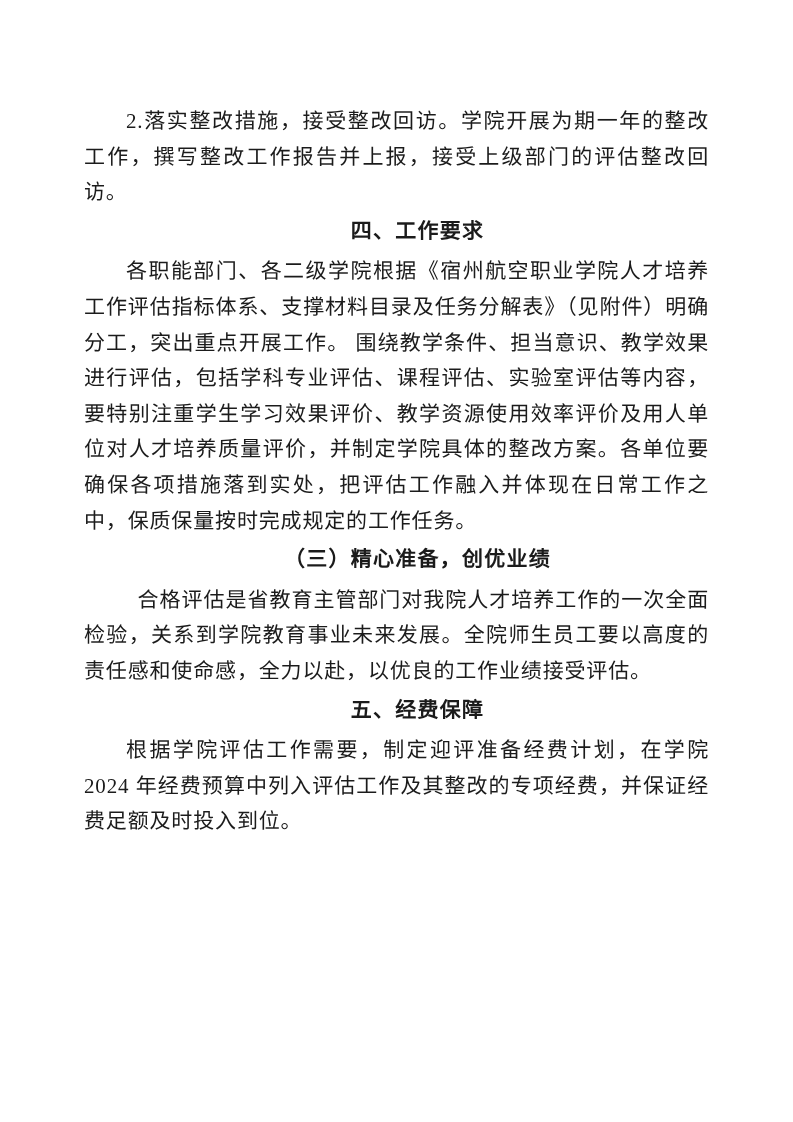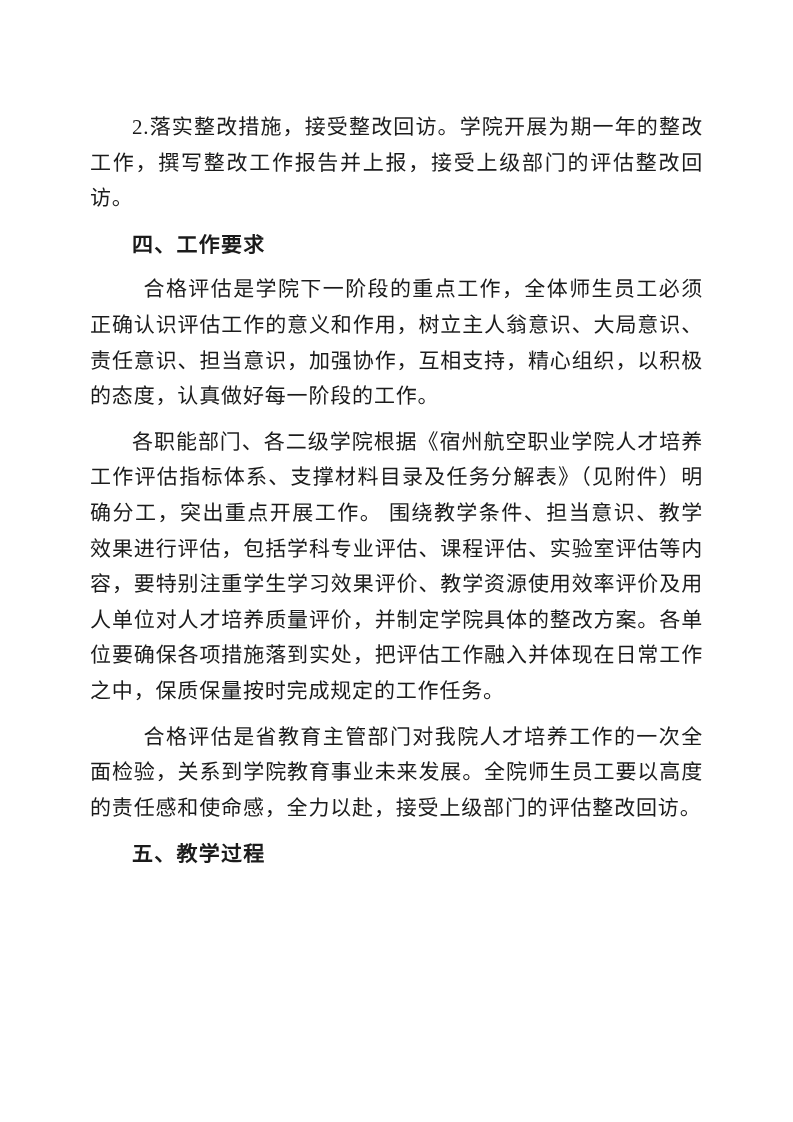--- a/index.html
+++ b/index.html
@@ -23,39 +23,39 @@
     width: 633px;
     font-size: 21px;
     line-height: 35.6px;
     letter-spacing: 0.04em;
     text-align: justify;
     text-justify: inter-ideograph;
   }
   .content p,
   .content h3,
   .content h4 {
-    margin: 10px;
+    margin: 4px;
     padding: 0;
     font-size: 21px;
     line-height: 35.6px;
   }
   .para {
     text-indent: 2em;
     font-weight: normal;
   }
   .para-deep {
     text-indent: 2.55em;
     font-weight: normal;
   }
   .heading-1,
   .heading-2 {
-    font-family: Liberation Sans, sans-serif;
+    font-family: Liberation Mono, monospace;
     font-weight: 700;
     text-indent: 2em;
-    text-align: left;
+    text-align: center;
     letter-spacing: 0.06em;
   }
   .footer {
     position: absolute;
     left: 0;
     right: 0;
     top: 1062px;
     text-align: center;
     font-size: 14px;
     line-height: 20px;
@@ -63,19 +63,20 @@
     font-family: "Liberation Serif", "DejaVu Serif", serif;
   }
 </style>
 </head>
 <body>
 
 <div class="page">
   <div class="content">
     <p class="para">2.落实整改措施，接受整改回访。学院开展为期一年的整改工作，撰写整改工作报告并上报，接受上级部门的评估整改回访。</p>
     <h3 class="heading-1">四、工作要求</h3>
-    <p class="para-deep">合格评估是学院下一阶段的重点工作，全体师生员工必须正确认识评估工作的意义和作用，树立主人翁意识、大局意识、责任意识、担当意识，加强协作，互相支持，精心组织，以积极的态度，认真做好每一阶段的工作。</p>
     <p class="para">各职能部门、各二级学院根据《宿州航空职业学院人才培养工作评估指标体系、支撑材料目录及任务分解表》（见附件）明确分工，突出重点开展工作。 围绕教学条件、担当意识、教学效果进行评估，包括学科专业评估、课程评估、实验室评估等内容，要特别注重学生学习效果评价、教学资源使用效率评价及用人单位对人才培养质量评价，并制定学院具体的整改方案。各单位要确保各项措施落到实处，把评估工作融入并体现在日常工作之中，保质保量按时完成规定的工作任务。</p>
-    <p class="para-deep">合格评估是省教育主管部门对我院人才培养工作的一次全面检验，关系到学院教育事业未来发展。全院师生员工要以高度的责任感和使命感，全力以赴，接受上级部门的评估整改回访。</p>
-    <h3 class="heading-1">五、教学过程</h3>
+    <h4 class="heading-2">（三）精心准备，创优业绩</h4>
+    <p class="para-deep">合格评估是省教育主管部门对我院人才培养工作的一次全面检验，关系到学院教育事业未来发展。全院师生员工要以高度的责任感和使命感，全力以赴，以优良的工作业绩接受评估。</p>
+    <h3 class="heading-1">五、经费保障</h3>
+    <p class="para">根据学院评估工作需要，制定迎评准备经费计划，在学院 2024 年经费预算中列入评估工作及其整改的专项经费，并保证经费足额及时投入到位。</p>
   </div>
 
 </div>
 
 </body></html>

